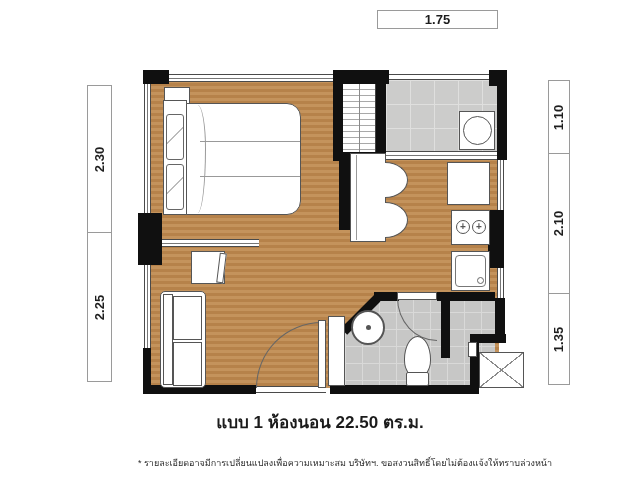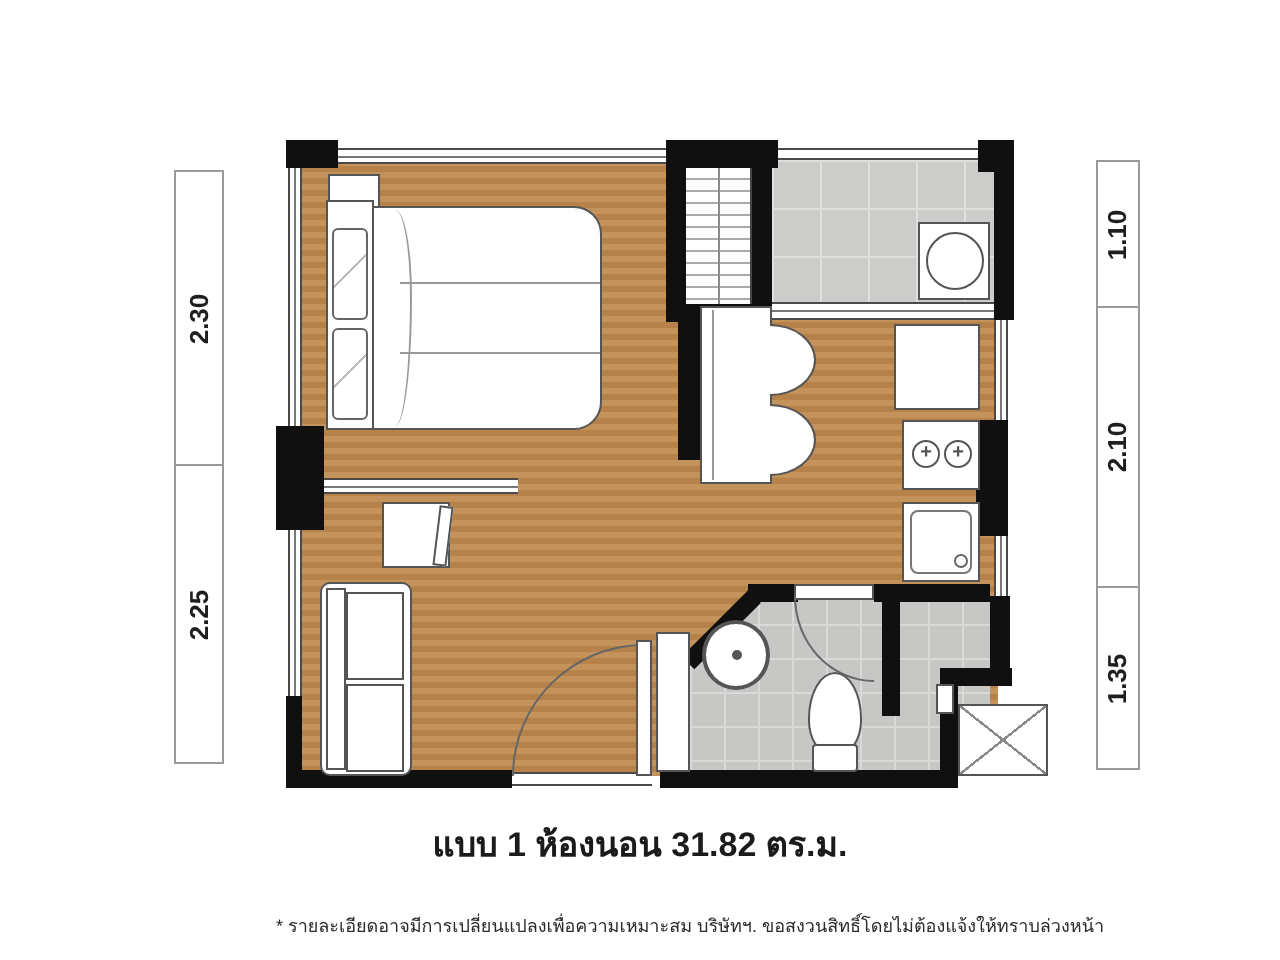--- a/index.html
+++ b/index.html
@@ -50,20 +50,23 @@
      border:1px solid #555;}
   .title{position:absolute;left:0;right:0;top:408px;text-align:center;font-size:17px;font-weight:700;color:#1b1b1b;}
   .footnote{position:absolute;left:138px;top:456px;font-size:9px;color:#2a2a2a;}
   .diag{transform:rotate(-45deg);transform-origin:0 50%;}
 </style>
 </head>
 <body>
 
 <div class="canvas">
 
+  <div class="dim" style="left:377px;top:10px;width:121px;height:19px">
+      <span>1.75</span>
+    </div>
   <div class="dim vert" style="left:87px;top:85px;width:25px;height:148px">
       <span>2.30</span>
     </div>
   <div class="dim vert" style="left:87px;top:232px;width:25px;height:150px">
       <span>2.25</span>
     </div>
   <div class="dim vert" style="left:548px;top:80px;width:22px;height:74px">
       <span>1.10</span>
     </div>
   <div class="dim vert" style="left:548px;top:153px;width:22px;height:141px">
@@ -151,15 +154,15 @@
   <div class="furn" style="left:397px;top:292px;width:40px;height:8px"></div>
   <div class="arcBL" style="left:397px;top:298px;width:40px;height:43px"></div>
   <div class="furn circle" style="left:351px;top:310px;width:34px;height:35px;border-width:2px"></div>
   <div class="abs" style="left:366px;top:325px;width:5px;height:5px;background:#555;border-radius:50%"></div>
   <div class="furn" style="left:404px;top:336px;width:27px;height:42px;border-radius:50% 50% 46% 46% / 55% 55% 42% 42%"></div>
   <div class="furn" style="left:406px;top:372px;width:23px;height:14px;border-radius:2px"></div>
   <div class="furn" style="left:468px;top:342px;width:9px;height:15px"></div>
 
   <div class="ledge" style="left:479px;top:352px;width:45px;height:36px"></div>
 
-  <div class="title">แบบ 1 ห้องนอน 31.82 ตร.ม.</div>
+  <div class="title">แบบ 1 ห้องนอน 22.50 ตร.ม.</div>
   <div class="footnote">* รายละเอียดอาจมีการเปลี่ยนแปลงเพื่อความเหมาะสม บริษัทฯ. ขอสงวนสิทธิ์โดยไม่ต้องแจ้งให้ทราบล่วงหน้า</div>
 </div>
 
 </body></html>

